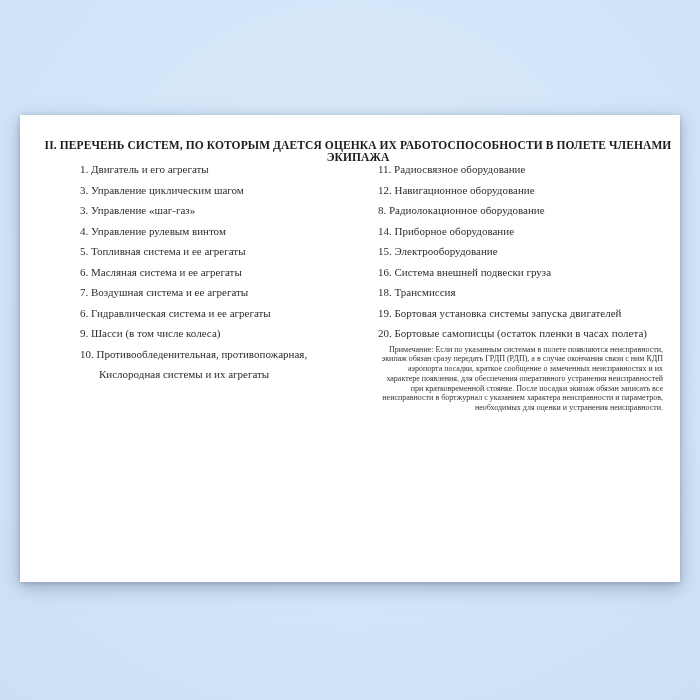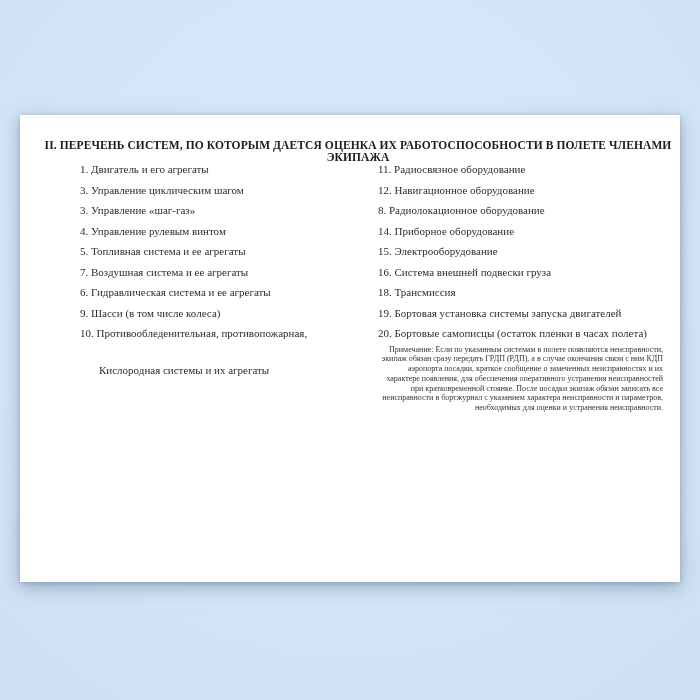--- a/index.html
+++ b/index.html
@@ -35,21 +35,21 @@
   }
   .col { position: absolute; top: 44px; }
   .col-left  { left: 60px;  width: 300px; font-family: Liberation Serif, serif; }
   .col-right { left: 358px; width: 300px; }
   .li {
     font-size: 11px;
     line-height: 20.5px;
     color: #2d2d2d;
     white-space: nowrap;
   }
-  .li-cont { padding-left: 19px; margin-top: 16px; }
+  .li-cont { padding-left: 19px; }
   .note {
     margin: 1px 0 0 3px;
     width: 282px;
     font-size: 8px;
     line-height: 9.8px;
     color: #333333;
     text-align: right;
   }
 </style>
 </head>
@@ -59,20 +59,21 @@
   <div class="paper">
 
     <h1 class="title">II. ПЕРЕЧЕНЬ СИСТЕМ, ПО КОТОРЫМ ДАЕТСЯ ОЦЕНКА ИХ РАБОТОСПОСОБНОСТИ В ПОЛЕТЕ ЧЛЕНАМИ ЭКИПАЖА</h1>
 
     <div class="col col-left">
       <div class="li">1. Двигатель и его агрегаты</div>
       <div class="li">3. Управление циклическим шагом</div>
       <div class="li">3. Управление «шаг-газ»</div>
       <div class="li">4. Управление рулевым винтом</div>
       <div class="li">5. Топливная система и ее агрегаты</div>
+      <div class="li">6. Масляная система и ее агрегаты</div>
       <div class="li">7. Воздушная система и ее агрегаты</div>
       <div class="li">6. Гидравлическая система и ее агрегаты</div>
       <div class="li">9. Шасси (в том числе колеса)</div>
       <div class="li">10. Противообледенительная, противопожарная,</div>
       <div class="li li-cont">Кислородная системы и их агрегаты</div>
     </div>
 
     <div class="col col-right">
       <div class="li">11. Радиосвязное оборудование</div>
       <div class="li">12. Навигационное оборудование</div>

